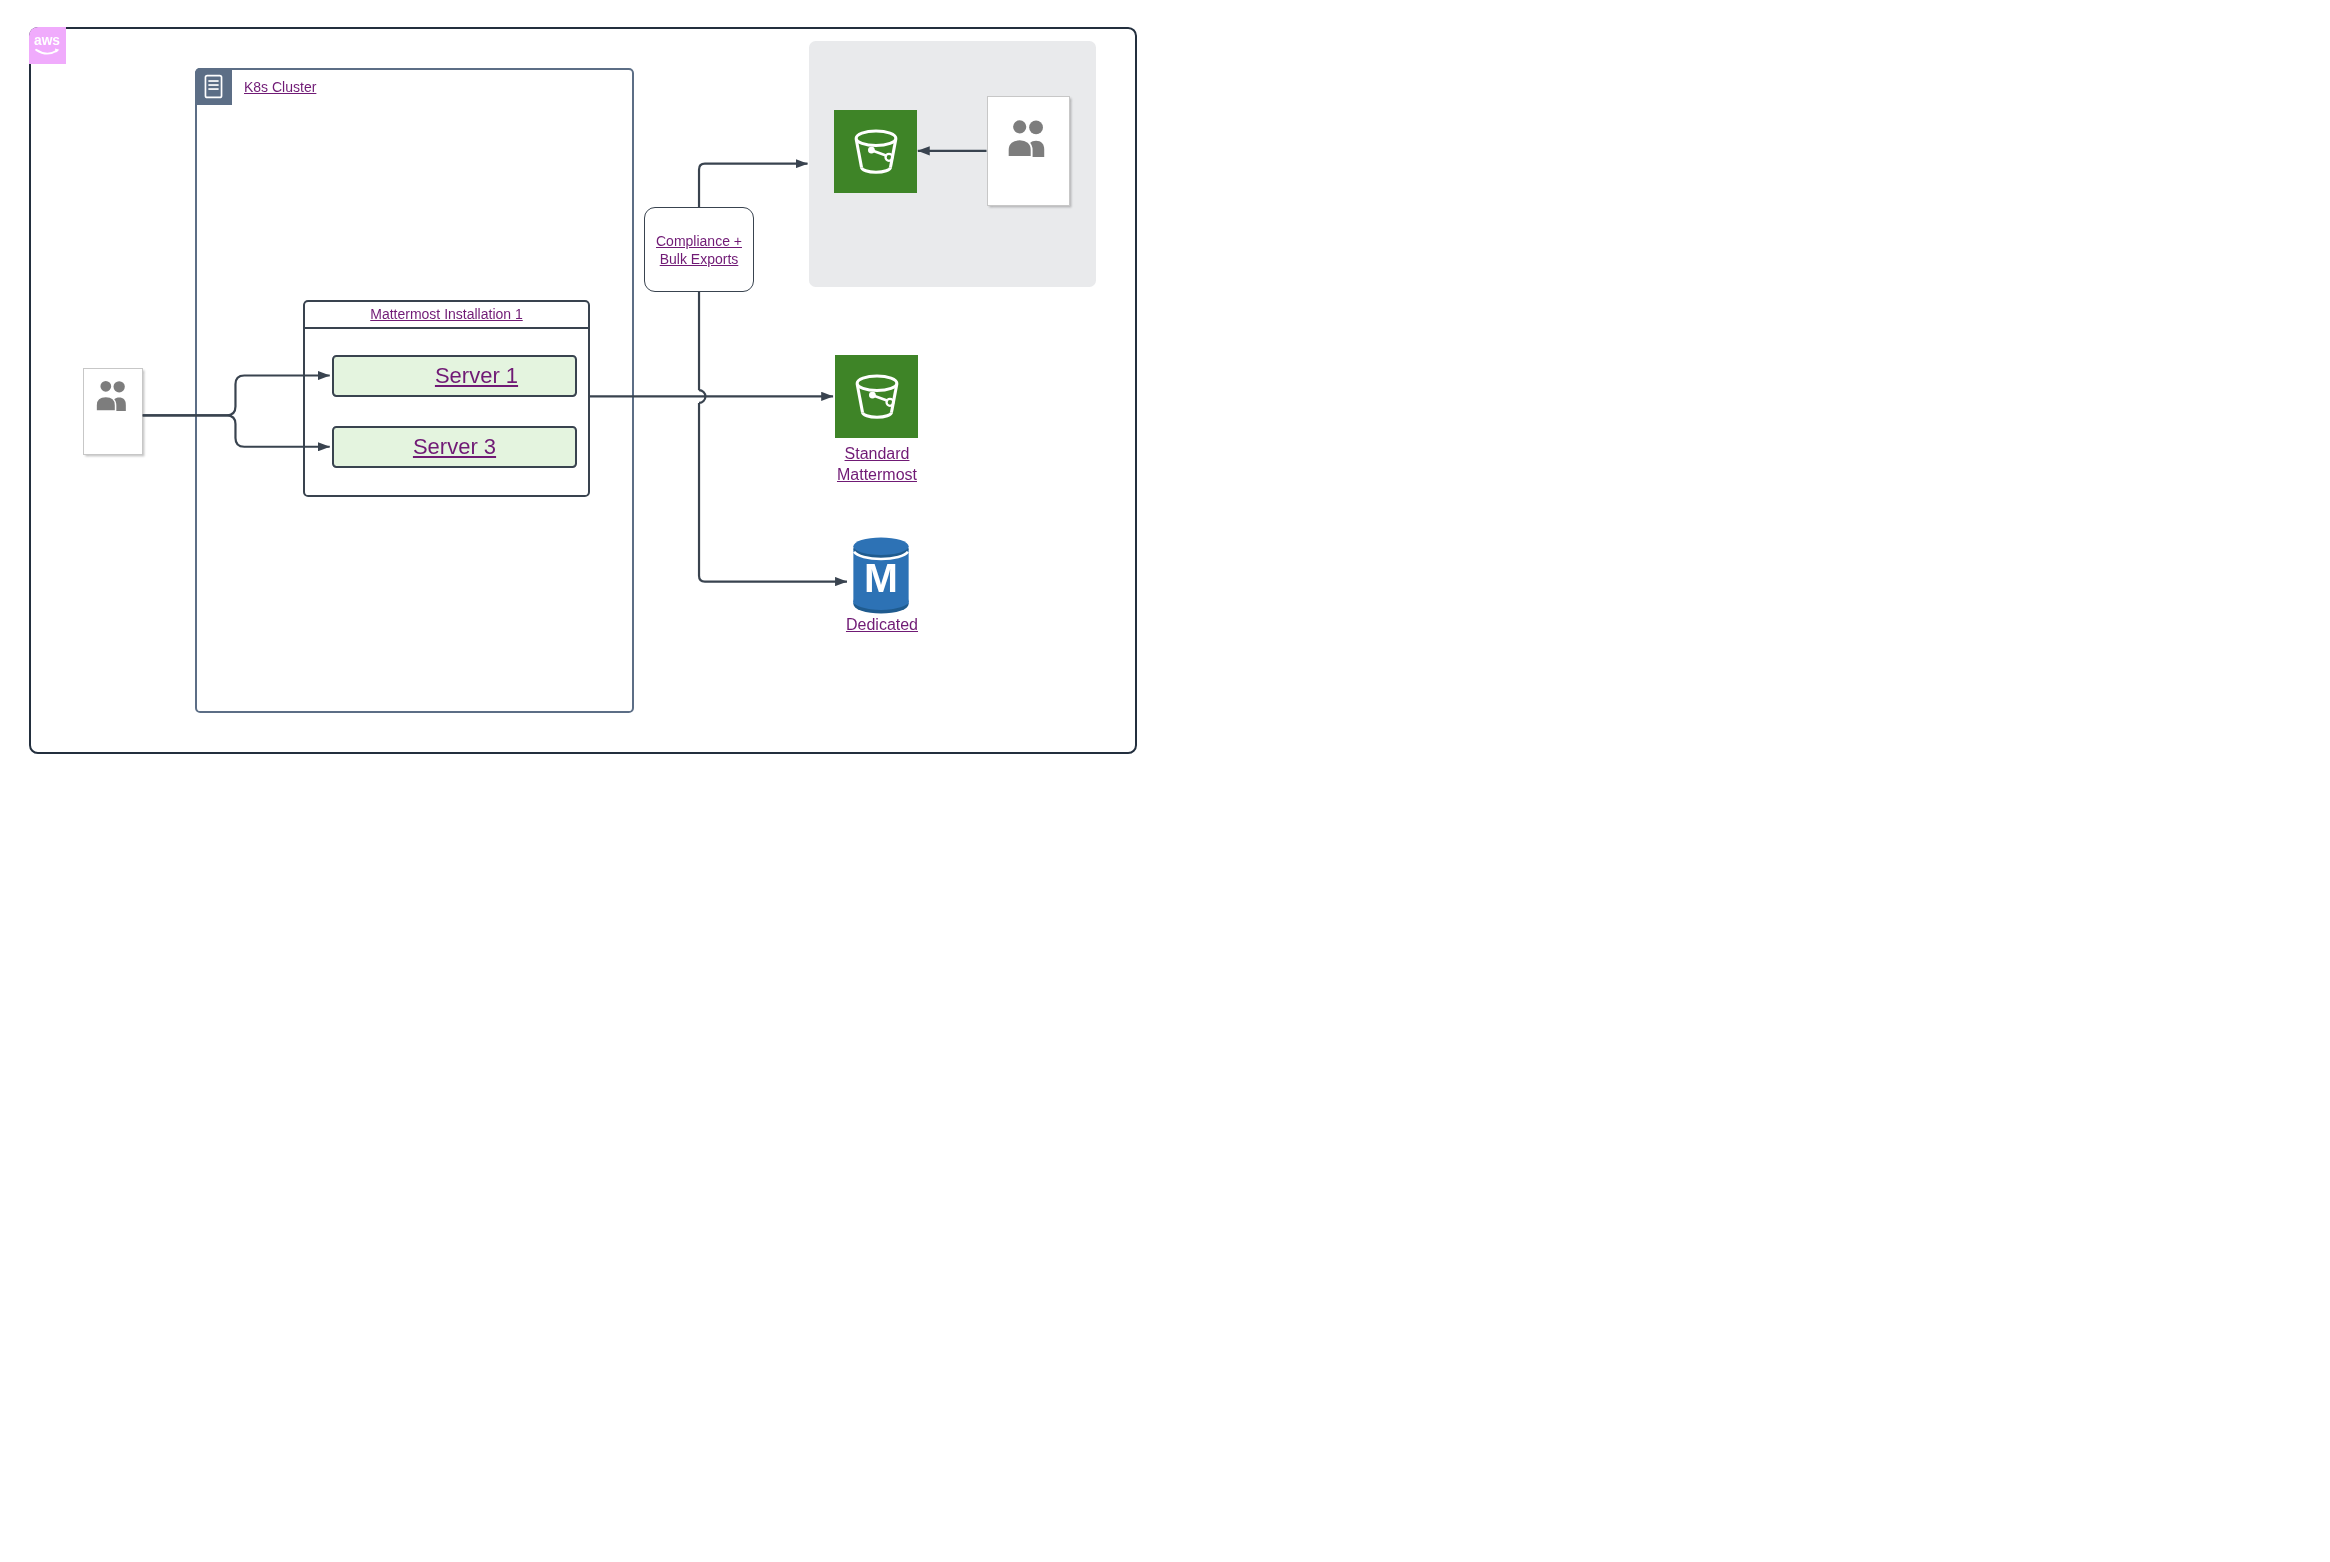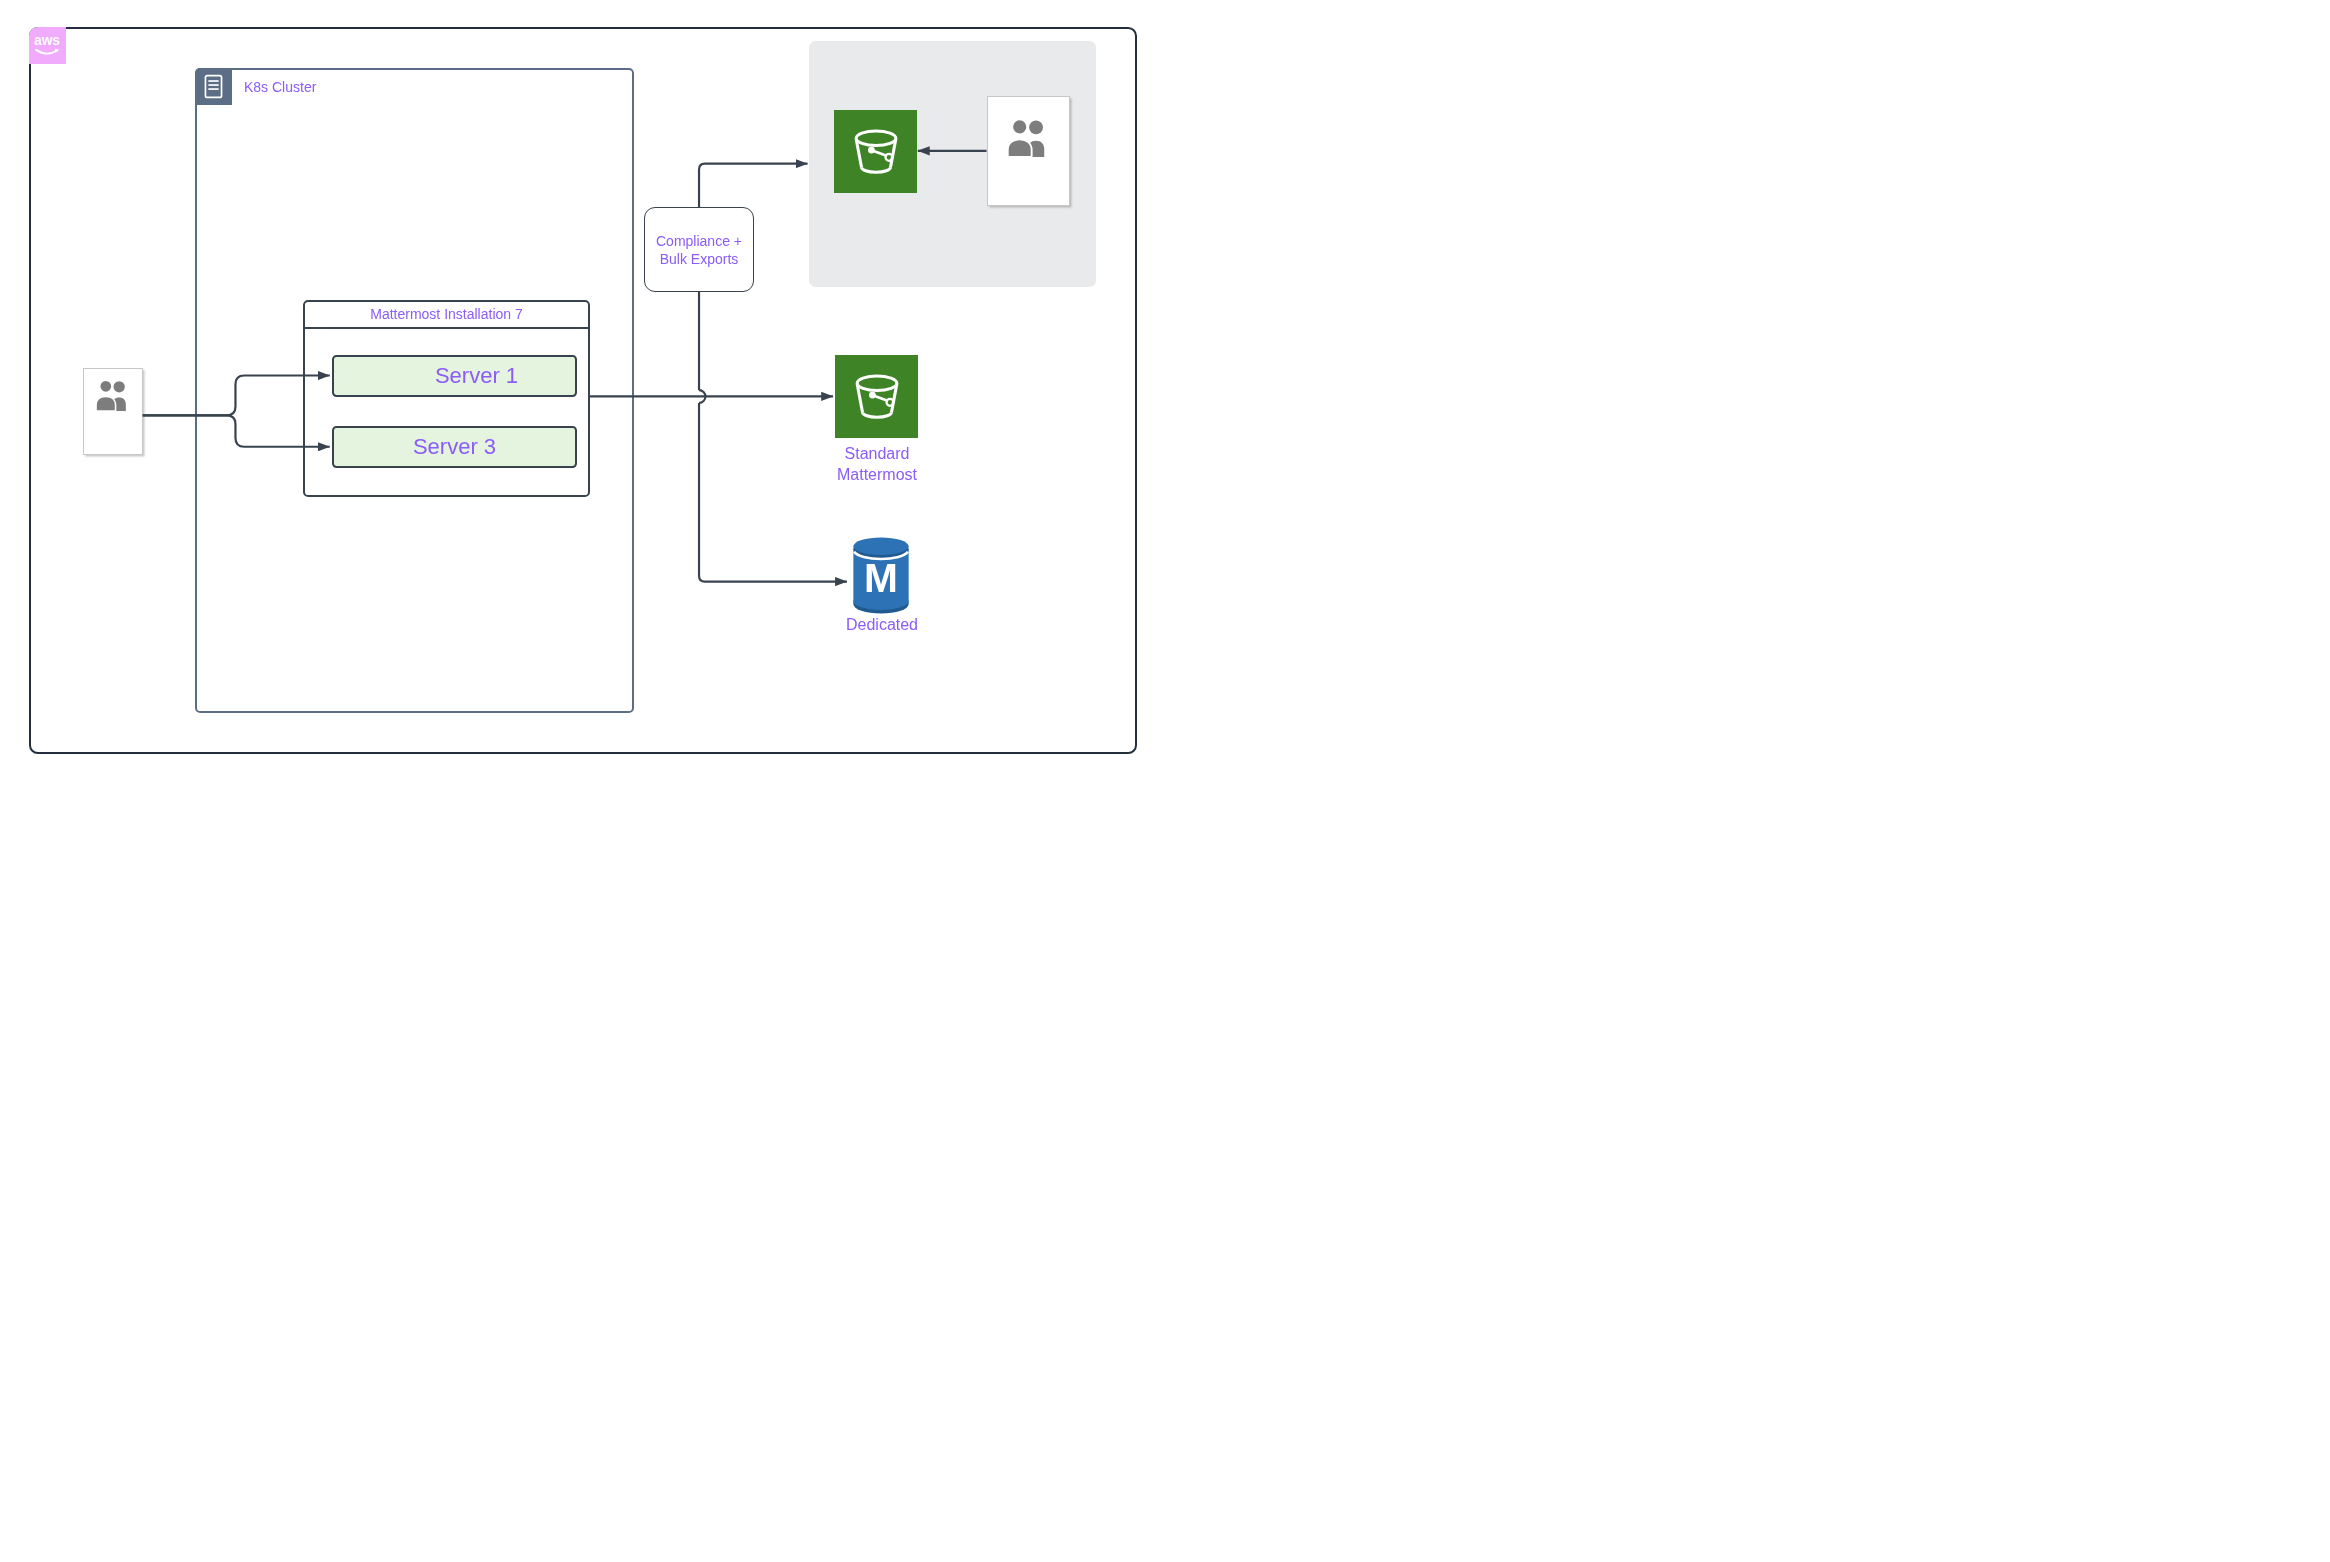--- a/index.html
+++ b/index.html
@@ -2,21 +2,21 @@
 <html style="font-size:11.7px"><head>
 <meta charset="utf-8">
 <style>
   html,body{margin:0;padding:0;background:#ffffff;}
   #canvas{
     position:relative;width:1165px;height:781px;background:#ffffff;
     font-family:"Liberation Sans","DejaVu Sans",sans-serif;color:#39434F;
     overflow:hidden;
   }
   .abs{position:absolute;box-sizing:border-box;}
-  .lbl{color:#8b5cf6;}
+  .lbl{color:#701a75;text-decoration:underline;}
   .pre{white-space:pre-line;}
   .ctr{display:flex;align-items:center;justify-content:center;text-align:center;}
 
   
   .outer{left:28.5px;top:27px;width:1108px;height:727px;border:2.2px solid #232F3E;border-radius:8.8px;background:transparent;}
   .aws-badge{left:28.5px;top:27px;width:37px;height:37px;background:#f0abfc;border-radius:8.8px 0 0 0;z-index:4;}
 
   
   .k8s-box{left:195px;top:68px;width:439px;height:645px;border:2.2px solid #5C6E86;border-radius:5.1px;}
   .k8s-badge{left:195px;top:68px;width:37px;height:37px;background:#5C6E86;border-radius:5.1px 0 0 0;z-index:2;}
@@ -88,21 +88,21 @@
     <svg width="38" height="32" viewBox="0 0 74 62">
       <circle cx="49" cy="15" r="11" fill="#7D7D7D"></circle>
       <path d="M36,62 v-12 c0,-9 5,-14 13,-14 c8,0 13,5 13,14 v12 z" fill="#7D7D7D"></path>
       <circle cx="23" cy="14" r="12" fill="#7D7D7D" stroke="#ffffff" stroke-width="3"></circle>
       <path d="M4,62 v-11 c0,-11 8,-17 19,-17 c11,0 19,6 19,17 v11 z" fill="#7D7D7D" stroke="#ffffff" stroke-width="3"></path>
     </svg>
   </div>
   <div class="abs users-label">Users</div>
 
   <div class="abs mm-box"></div>
-  <div class="abs mm-header ctr lbl">Mattermost Installation 7</div>
+  <div class="abs mm-header ctr lbl">Mattermost Installation 1</div>
   <div class="abs server server1 ctr lbl">Server 1</div>
   <div class="abs server server2 ctr lbl">Server 3</div>
 
   <div class="abs dsa"></div>
   <div class="abs dsa-title lbl">Direct Shared Access</div>
 
   <div class="abs bucket bucket-dedicated ctr">
     <svg width="58" height="58" viewBox="0 0 76 76">
       <ellipse cx="38" cy="20" rx="26" ry="9.5" fill="none" stroke="#ffffff" stroke-width="4"></ellipse>
       <path d="M12,21 L19,58" fill="none" stroke="#ffffff" stroke-width="4"></path>

